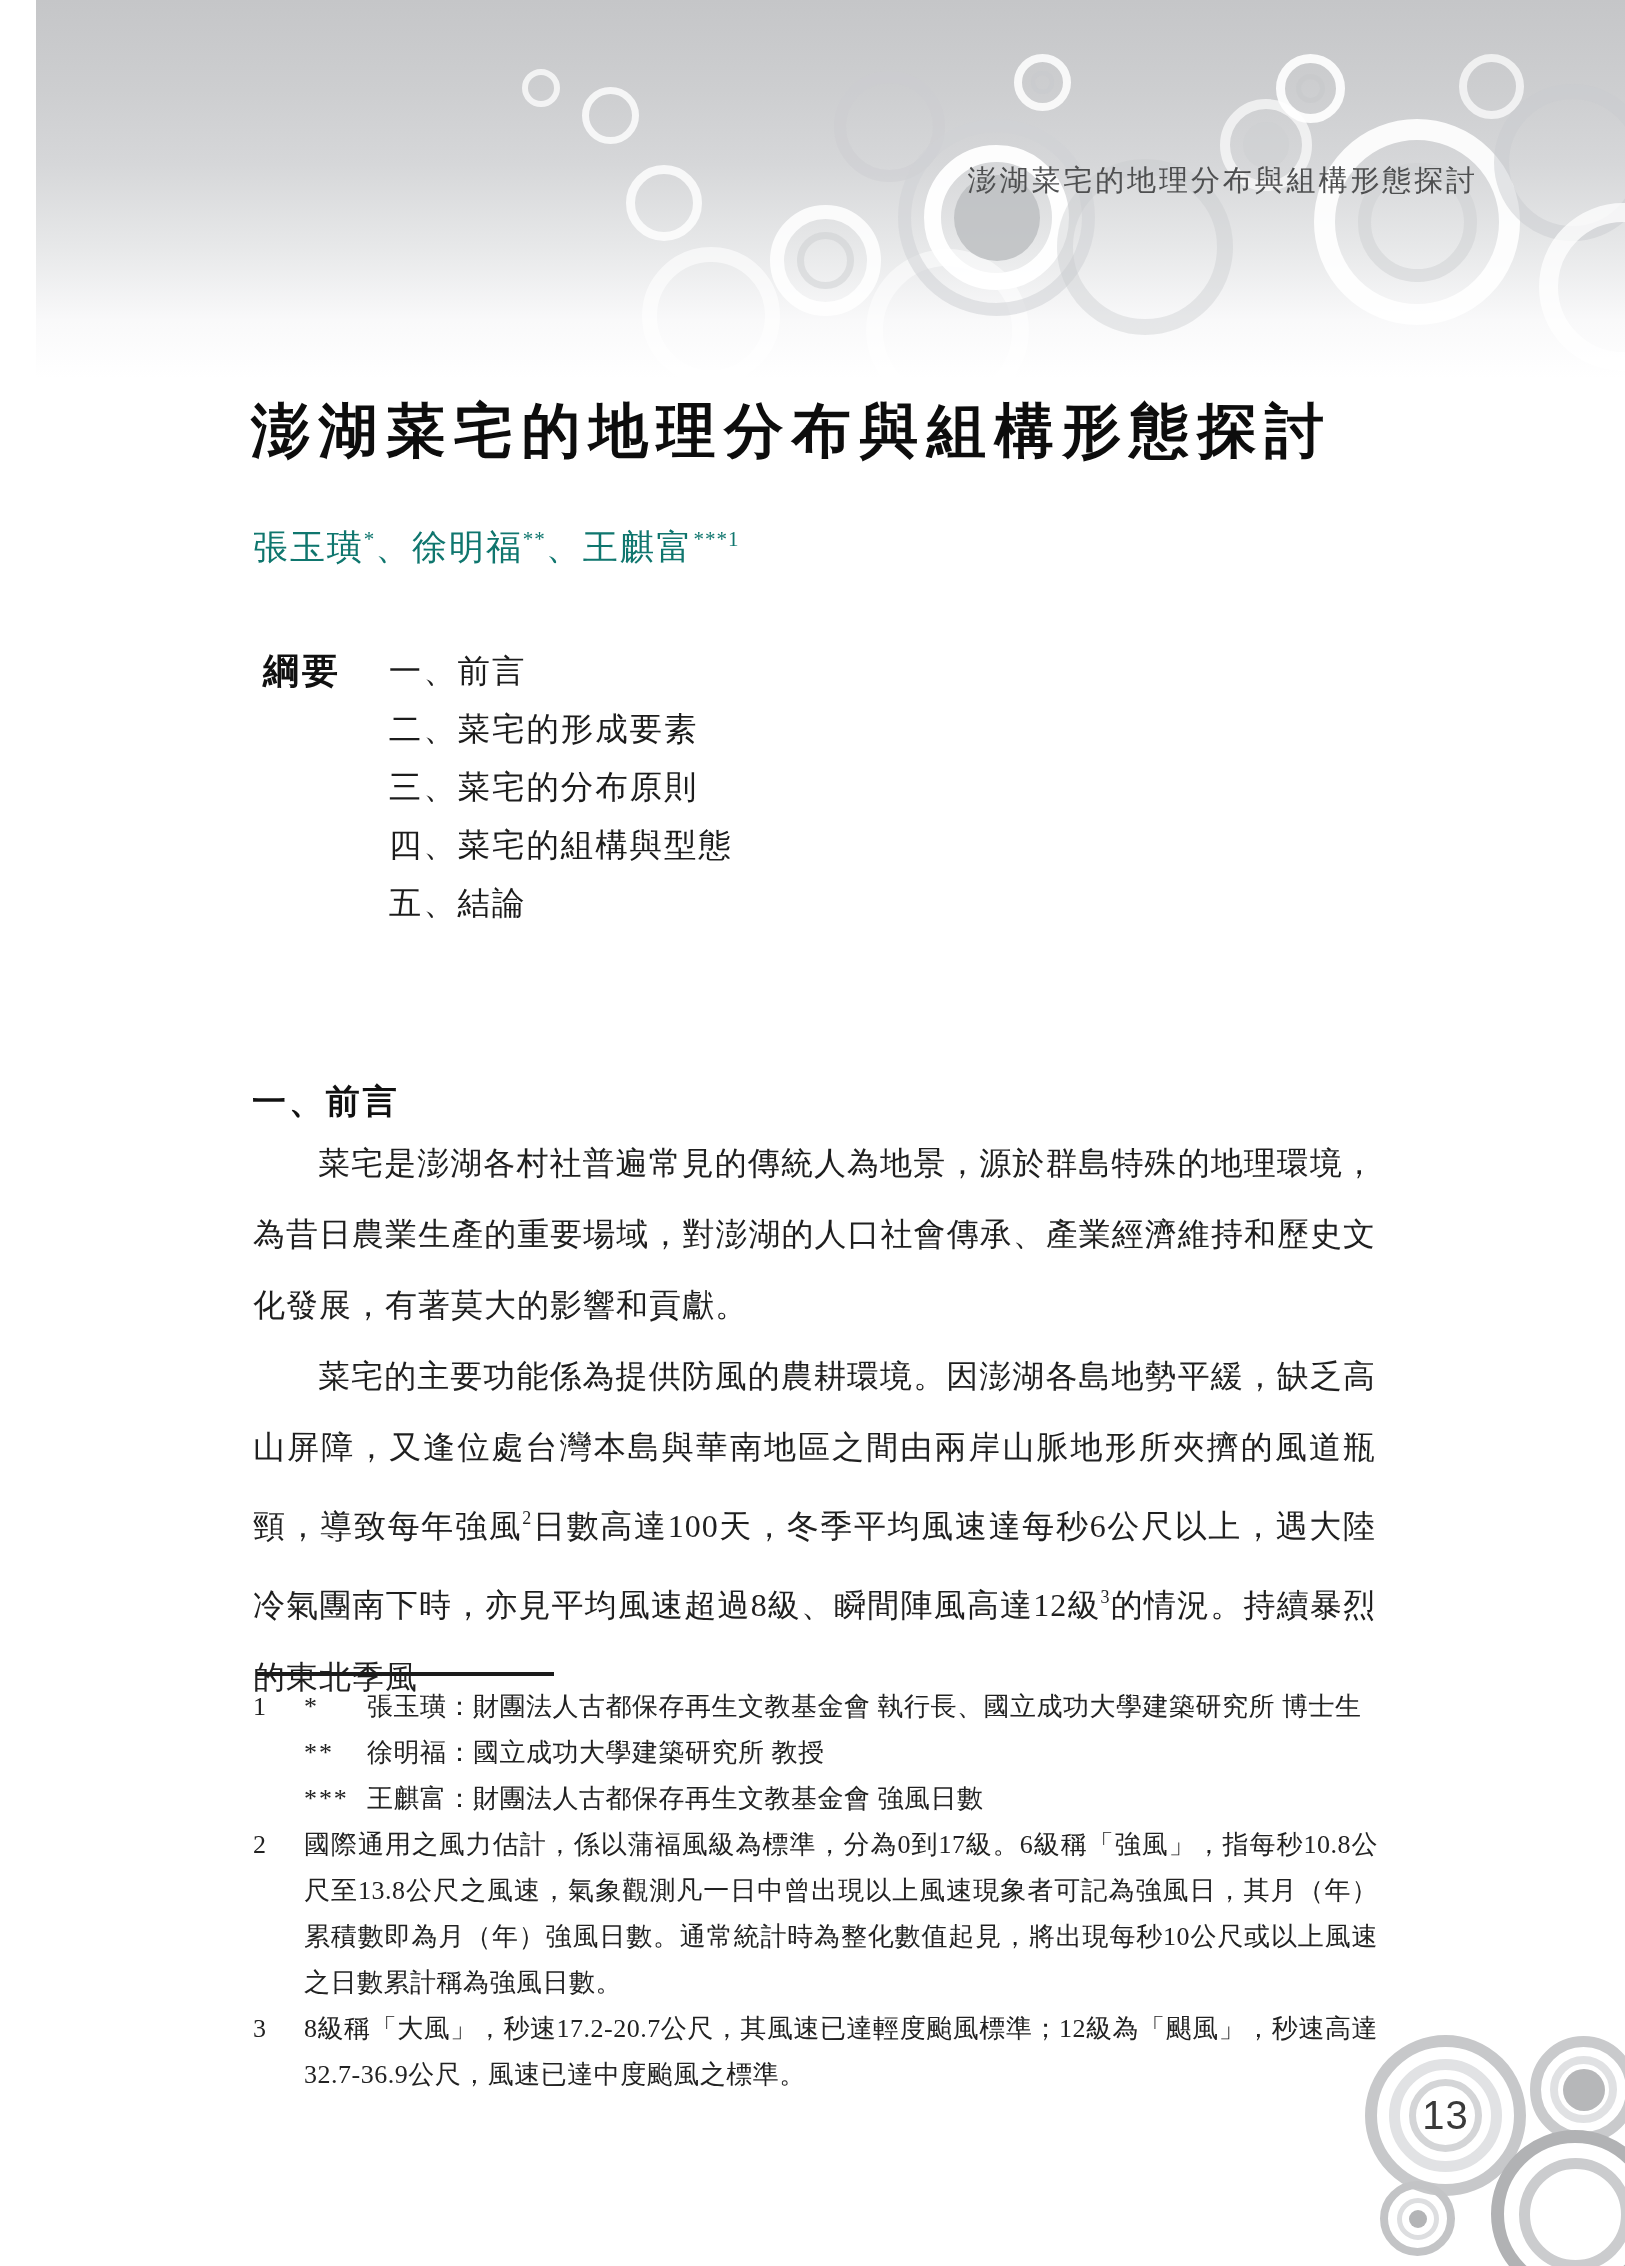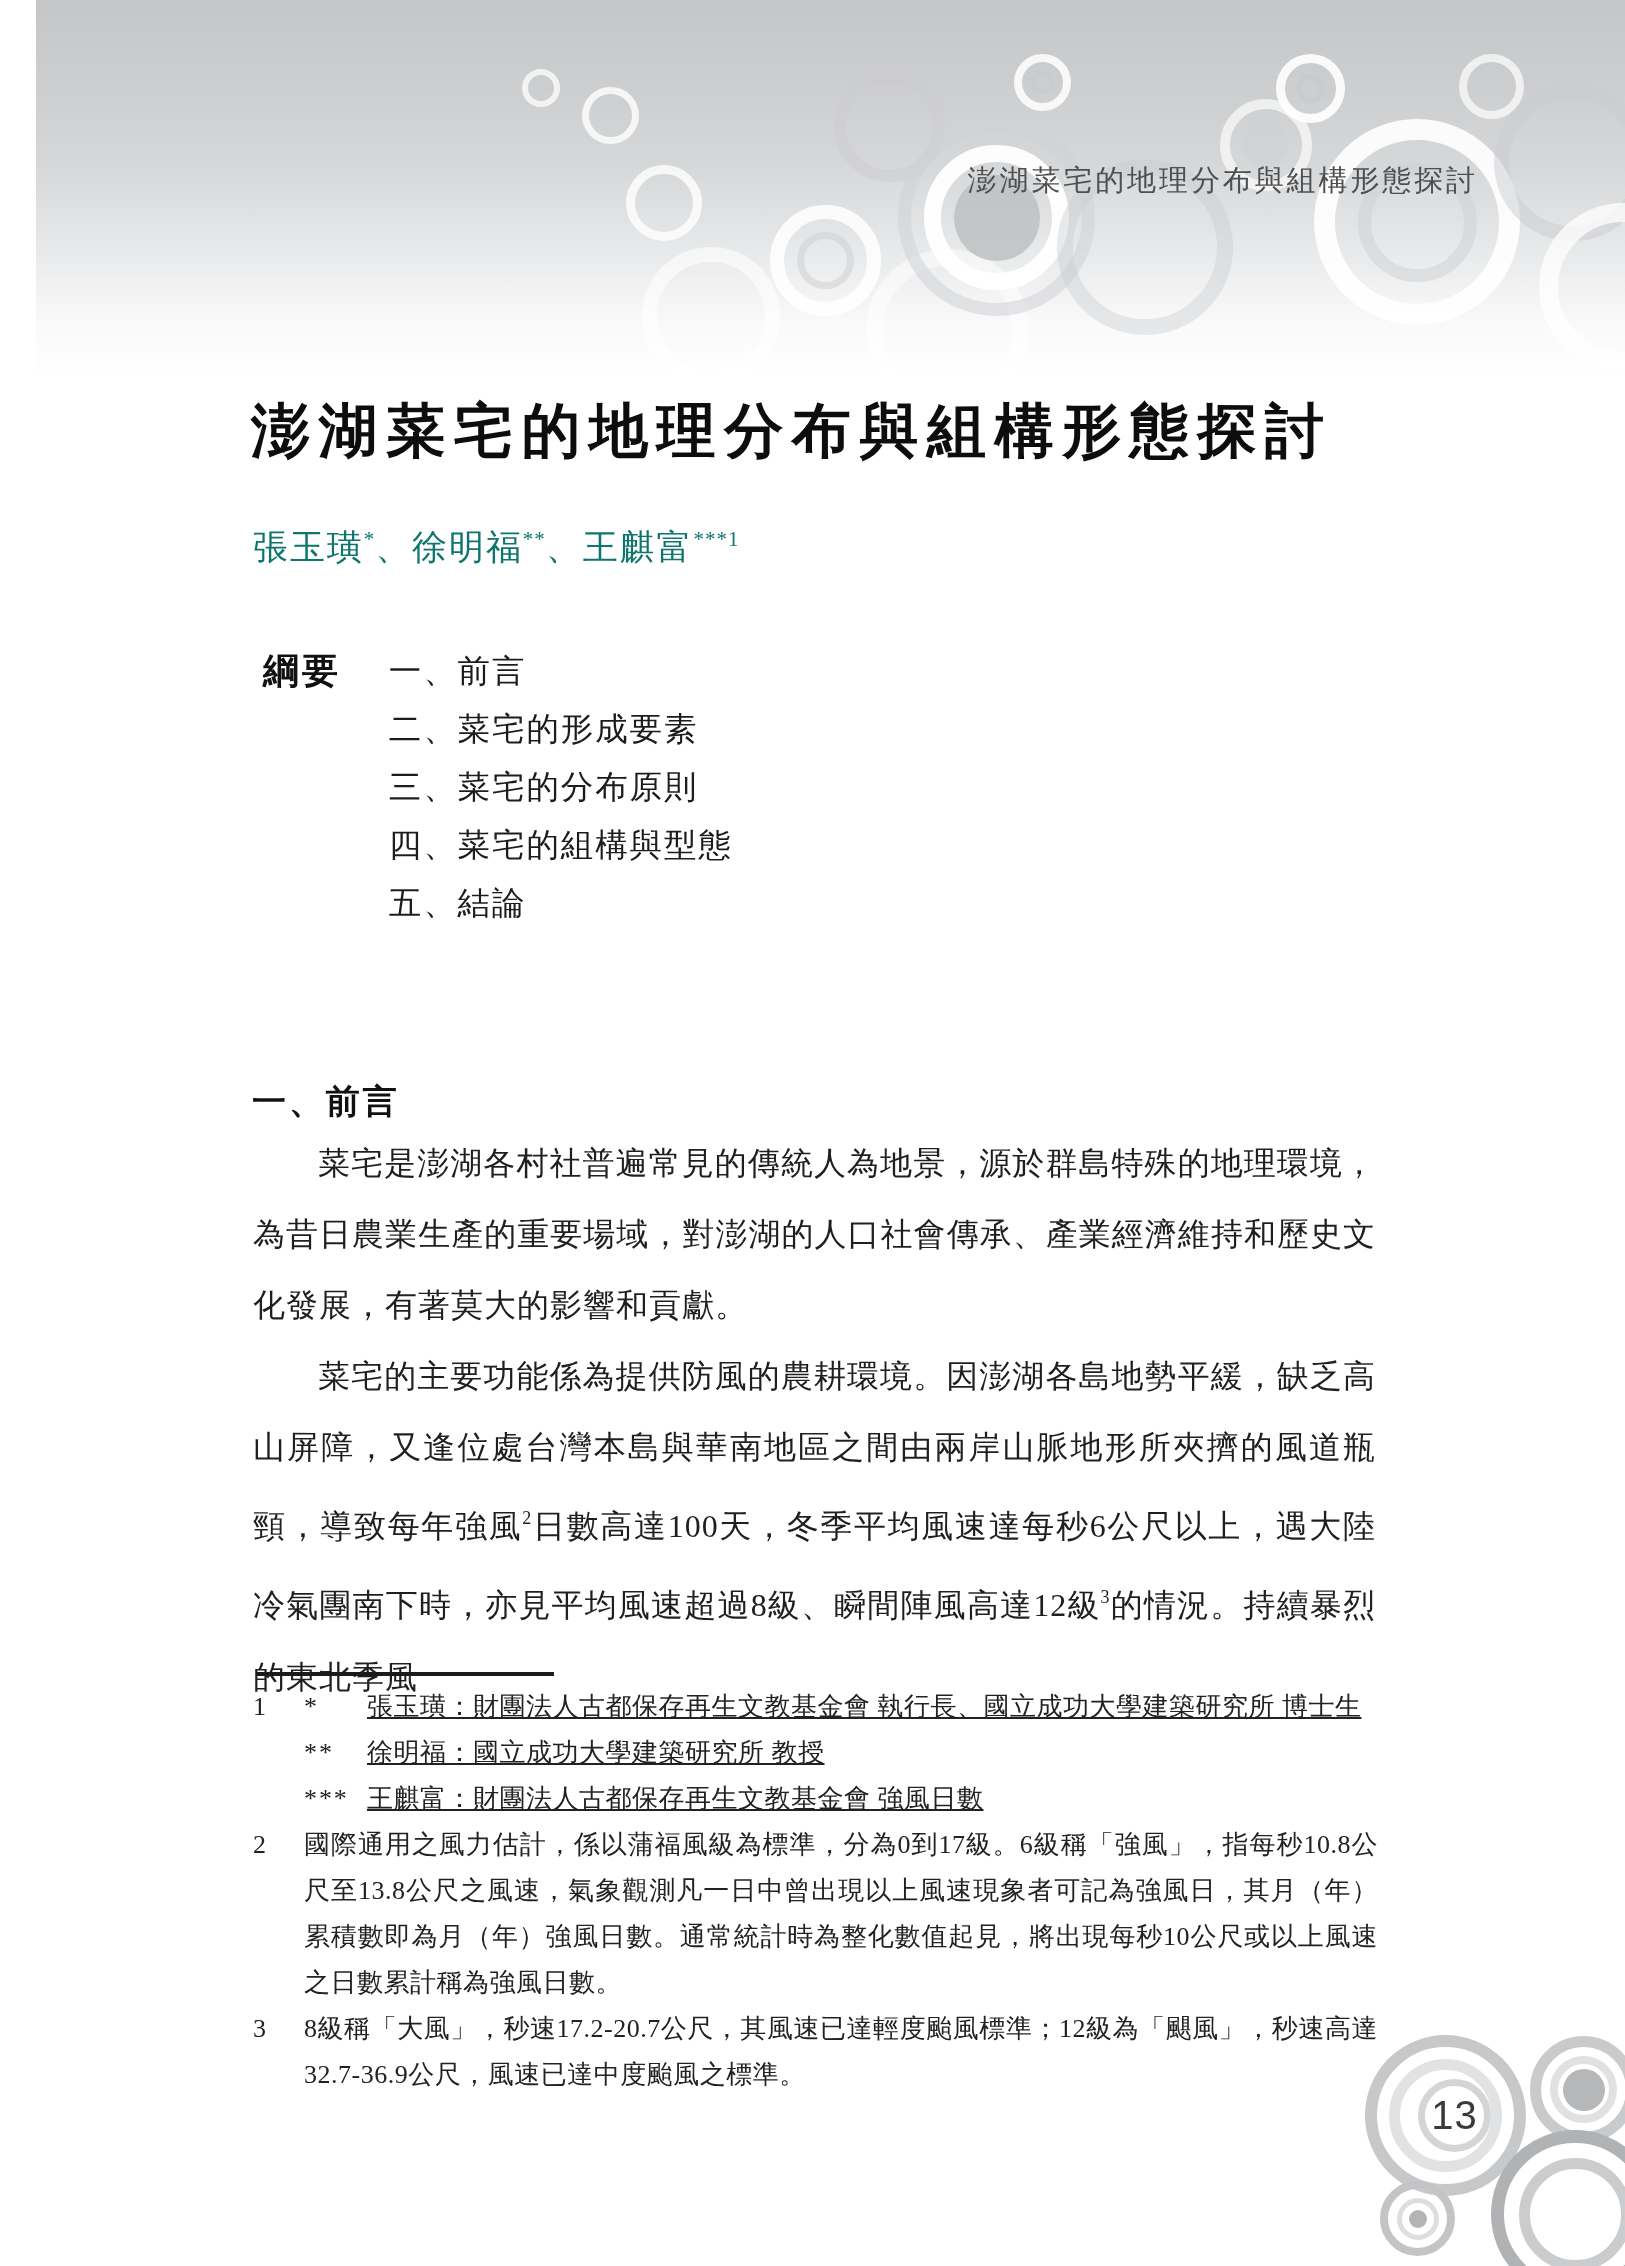--- a/index.html
+++ b/index.html
@@ -40,21 +40,21 @@
 
   
   .footnote-separator{position:absolute;left:256px;top:1672px;width:298px;height:3.8px;background:#1b1b1b;}
   .footnotes{position:absolute;left:253px;top:1684px;width:1125px;
     font-size:26px;line-height:46px;letter-spacing:0.5px;text-align:justify;color:#222;}
   .fn-row{display:flex;}
   .fn-marker{width:51px;flex:none;}
   .fn-body{flex:1;}
   .fn-sub{display:flex;}
   .fn-submark{width:63px;flex:none;letter-spacing:1.9px;}
-  .fn-subtext{flex:1;text-decoration:underline;}
+  .fn-subtext{flex:1;}
 
   
   .page-number{font-family:"Liberation Sans","DejaVu Sans",sans-serif;
     font-size:40px;color:#3a3a3a;letter-spacing:1px;}
 </style>
 </head>
 <body>
 
 <div class="page">
 
@@ -139,21 +139,21 @@
       <div class="fn-marker">2</div>
       <div class="fn-body">國際通用之風力估計，係以蒲福風級為標準，分為0到17級。6級稱「強風」，指每秒10.8公尺至13.8公尺之風速，氣象觀測凡一日中曾出現以上風速現象者可記為強風日，其月（年）累積數即為月（年）強風日數。通常統計時為整化數值起見，將出現每秒10公尺或以上風速之日數累計稱為強風日數。</div>
     </div>
     <div class="fn-row">
       <div class="fn-marker">3</div>
       <div class="fn-body">8級稱「大風」，秒速17.2-20.7公尺，其風速已達輕度颱風標準；12級為「颶風」，秒速高達32.7-36.9公尺，風速已達中度颱風之標準。</div>
     </div>
   </div>
 
   <div class="ring" style="left:1365px;top:2035px;width:161px;height:161px;border:12.4px solid #c7c8ca;">
-    <div class="ring" style="position:static;width:113px;height:113px;border:11.5px solid #e1e2e4;justify-content:flex-end;">
+    <div class="ring" style="position:static;width:113px;height:113px;border:11.5px solid #e1e2e4;">
       <div class="ring" style="position:static;width:73px;height:73px;border:7.6px solid #d4d5d7;background:#ffffff;">
         <span class="page-number">13</span>
       </div>
     </div>
   </div>
   <div class="ring" style="left:1530px;top:2036px;width:107px;height:107px;border:11.5px solid #c9cacc;">
     <div class="ring" style="position:static;width:67px;height:67px;border:8.6px solid #e0e1e3;">
       <div class="ring" style="position:static;width:42px;height:42px;background:#b6b7b9;"></div>
     </div>
   </div>

